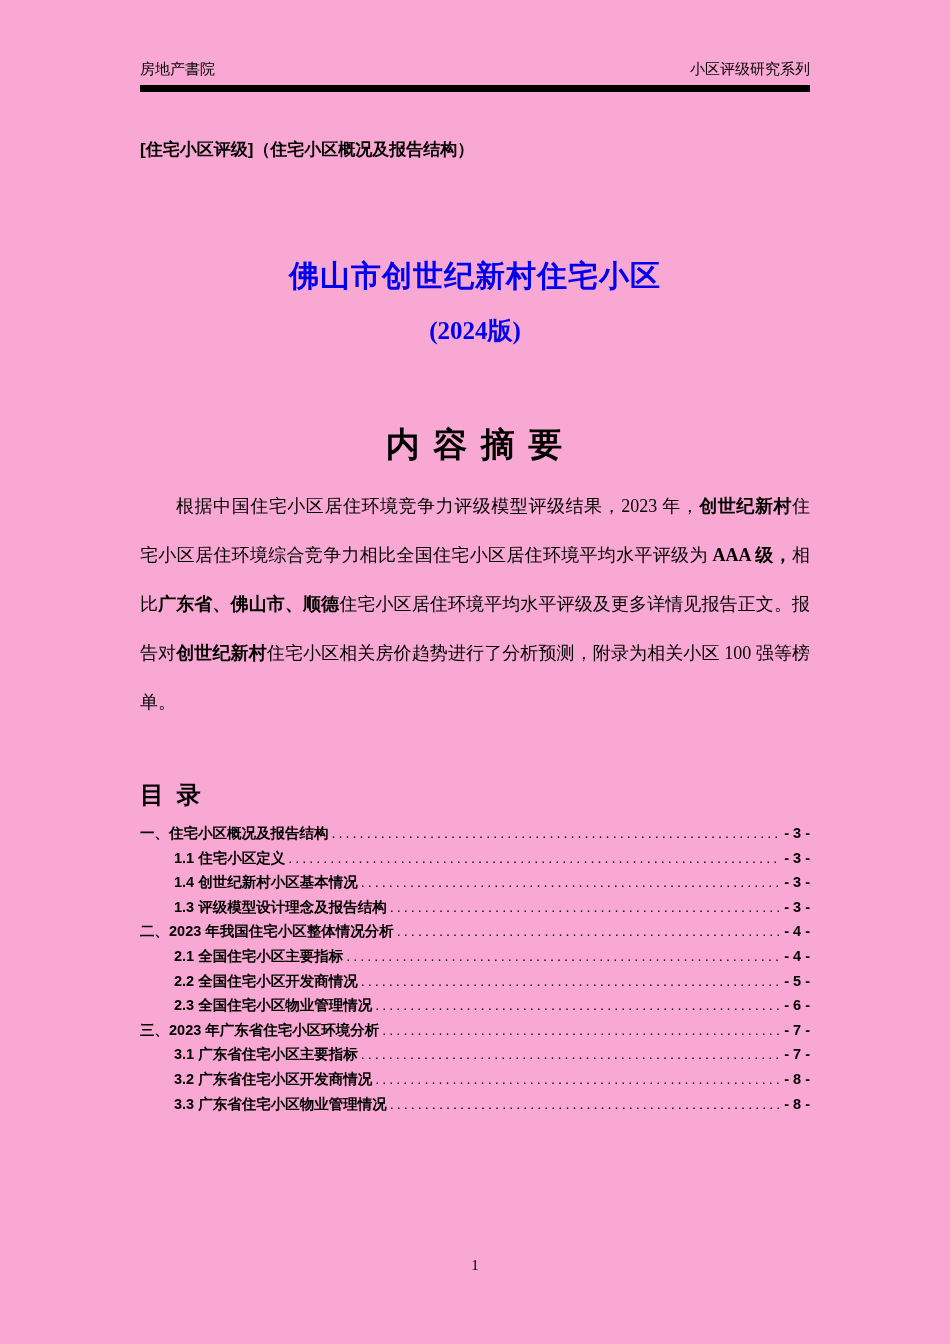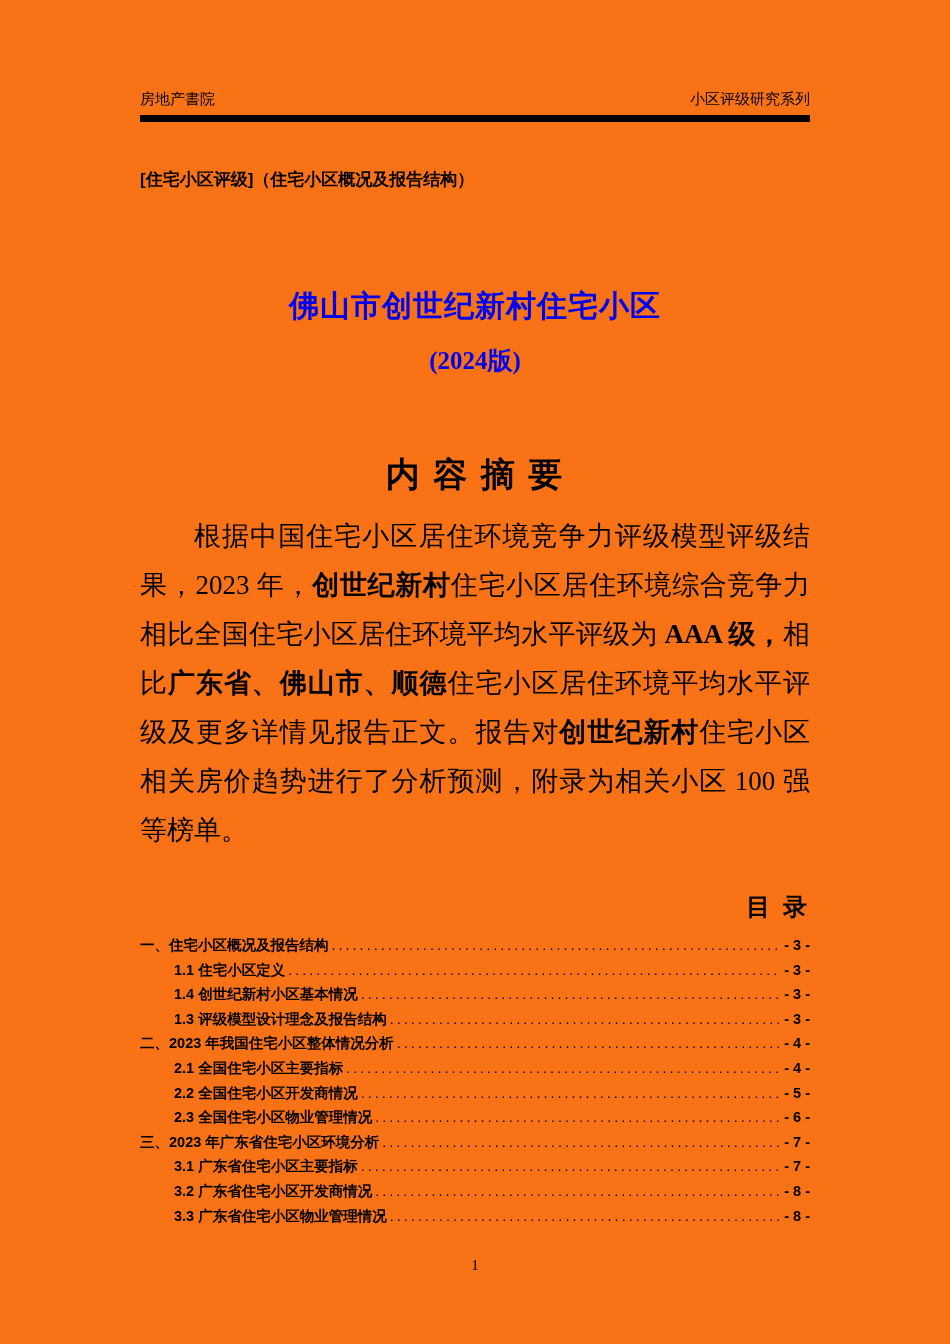--- a/index.html
+++ b/index.html
@@ -1,45 +1,45 @@
 <!DOCTYPE html>
 <html><head>
 <meta charset="utf-8">
 <style>
   * { margin:0; padding:0; box-sizing:border-box; }
   html,body { background:#e8e8e8; }
   .page {
-    width:950px; height:1344px; margin:0 auto; background:#f97316;
-    position:relative; padding:90px 140px 0 140px;
+    width:950px; height:1344px; margin:0 auto; background:#f9a8d4;
+    position:relative; padding:60px 140px 0 140px;
     font-family:"Liberation Serif","DejaVu Serif",serif; color:#000;
     overflow:hidden;
   }
   .header {
     display:flex; justify-content:space-between; align-items:baseline;
     font-size:15px; font-family:"Liberation Sans","DejaVu Sans",sans-serif;
   }
   .header-rule { margin-top:6px; height:7px; background:#000; }
   .tagline {
     margin-top:46px; font-size:17px; font-weight:700;
     font-family:"Liberation Sans","DejaVu Sans",sans-serif;
   }
   .title-block { margin-top:86px; text-align:center; font-family:"Liberation Sans","DejaVu Sans",sans-serif; }
   .title-main { font-size:30px; font-weight:700; line-height:57px; letter-spacing:1px; }
   .title-sub  { font-size:25px; font-weight:700; line-height:38px; margin-top:8px; }
   .summary-heading {
     margin-top:72px; text-align:center; font-size:34px; font-weight:700;
     font-family:"Liberation Sans","DejaVu Sans",sans-serif; letter-spacing:2px;
   }
   .summary-paragraph {
-    margin-top:14px; font-size:27px; line-height:49px;
+    margin-top:14px; font-size:18px; line-height:49px;
     text-align:justify; text-indent:2em;
   }
   .summary-paragraph .b { font-weight:700; }
   .toc-heading {
-    margin-top:36px; text-align:right; font-size:24px; font-weight:700;
+    margin-top:52px; text-align:left; font-size:24px; font-weight:700;
     font-family:"Liberation Sans","DejaVu Sans",sans-serif; letter-spacing:3px;
   }
   .toc-list {
     margin-top:10px; font-family:"Liberation Sans","DejaVu Sans",sans-serif;
     font-weight:700; font-size:14.5px;
   }
   .toc-row { display:flex; align-items:baseline; line-height:24.6px; white-space:nowrap; cursor:pointer; }
   .toc-row.lvl2 { padding-left:34px; }
   .toc-label { flex:none;text-align:center; }
   .toc-dots  { flex:1 1 auto; overflow:hidden; letter-spacing:3px; margin:0 3px; font-weight:400; }

